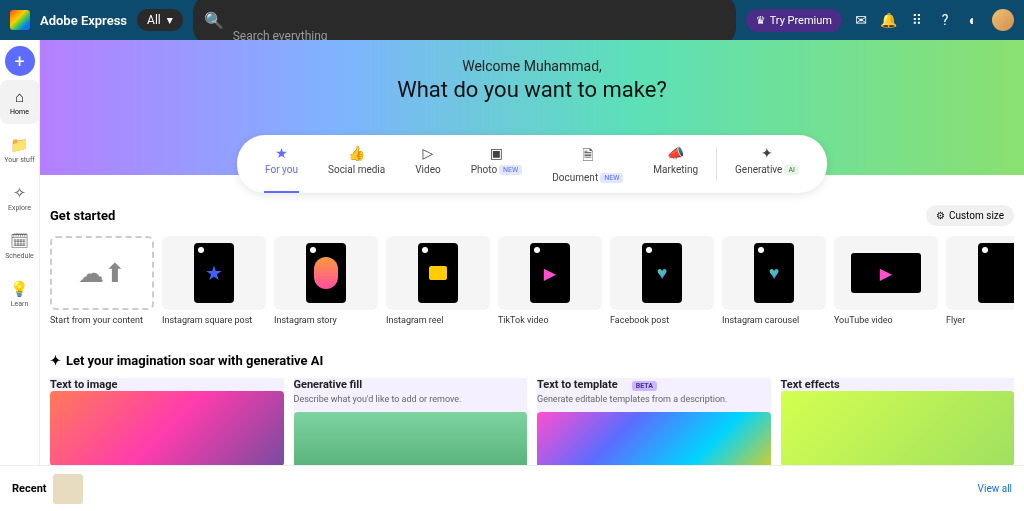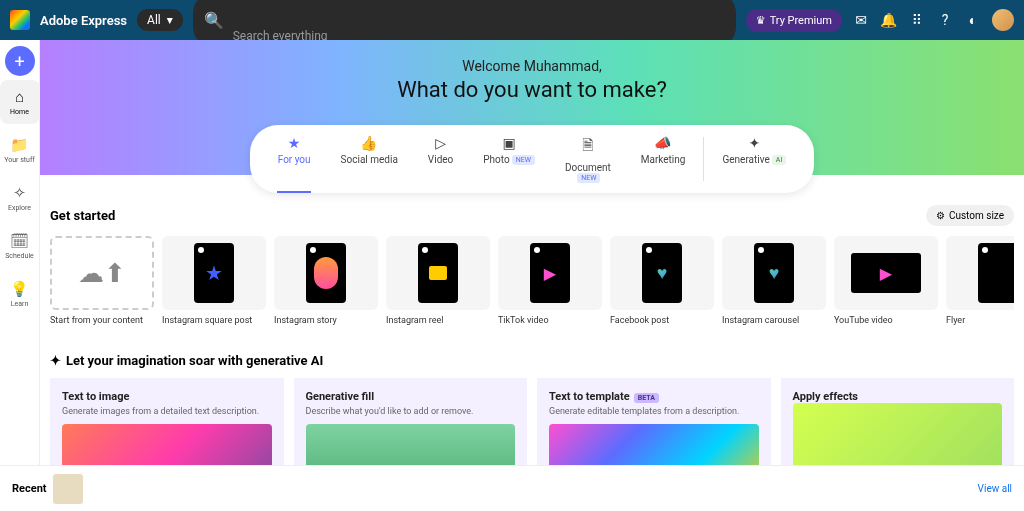--- a/index.html
+++ b/index.html
@@ -41,25 +41,25 @@
 .template-row::-webkit-scrollbar { display: none; }
 .template-card { flex: 0 0 auto; width: 104px; cursor: pointer; }
 .template-thumb { width: 104px; height: 74px; border-radius: 6px; background: #f5f5f5; margin-bottom: 5px; display: flex; align-items: center; justify-content: center; position: relative; overflow: hidden; }
 .template-thumb.dashed { border: 2px dashed #ccc; background: #fff; }
 .template-label { font-size: 9px; color: #333; }
 .phone { width: 40px; height: 60px; background: #000; border-radius: 4px; position: relative; display: flex; align-items: center; justify-content: center; }
 .phone::before { content: ''; position: absolute; top: 4px; left: 4px; width: 6px; height: 6px; border-radius: 50%; background: #fff; }
 .yt { width: 70px; height: 40px; background: #000; border-radius: 3px; display: flex; align-items: center; justify-content: center; }
 .ai-title { font-size: 13px; font-weight: 700; display: flex; align-items: center; gap: 5px; margin: 18px 0 10px 10px; }
 .ai-grid { display: flex; gap: 10px; padding: 0 10px; }
-.ai-card { flex: 1; background: #f4f0ff; border-radius: 0; padding: 12px; cursor: pointer; }
+.ai-card { flex: 1; background: #f4f0ff; border-radius: 0; cursor: pointer; }
 .ai-card-title { font-size: 11px; font-weight: 700; color: #222; }
 .ai-card-desc { font-size: 9px; color: #666; margin: 3px 0 8px 0; }
 .ai-img { height: 75px; border-radius: 4px; background: #ddd; }
-.beta { background: #cbb8ff; color: #4a2f8f; font-size: 7px; padding: 1px 4px; border-radius: 3px; margin-left: 4px; }
+.beta { background: #cbb8ff; color: #4a2f8f; font-size: 7px; padding: 1px 4px; border-radius: 3px; margin-left: 14px; }
 .recent-bar { height: 46px; border-top: 1px solid #eee; display: flex; align-items: center; padding: 0 12px; justify-content: space-between; background: #fff; }
 .recent-left { display: flex; align-items: center; gap: 6px; }
 .recent-label { font-size: 11px; font-weight: 700; }
 .recent-thumb { width: 30px; height: 30px; background: #e8dcc0; border-radius: 3px; }
 .view-all { font-size: 10px; color: #1473e6; cursor: pointer; }
 .cloud-icon { color:#888; font-size:26px; }
 .star-icon { color: #4060ff; font-size: 20px; }
 .grad-circle { width: 24px; height: 32px; border-radius: 12px; background: linear-gradient(180deg,#ff9a3c,#ff4f9e); }
 .vid-icon { width: 18px; height: 14px; background: #ffcc00; border-radius: 2px; display: inline-block; }
 .heart-icon { font-size: 18px; background: linear-gradient(135deg,#5ee08b,#3c8bff); -webkit-background-clip: text; color: transparent; }
@@ -143,21 +143,21 @@
           </div>
           <div class="cat">
             <span class="cat-icon">▣</span>
             <span style="display: flex; align-items: center;">
               <span>Photo</span>
               <span class="badge">NEW</span>
             </span>
           </div>
           <div class="cat">
             <span class="cat-icon">🗎</span>
-            <span style="display: flex; align-items: center; flex-direction: column;">
+            <span style="display: flex; align-items: center;">
               <span>Document</span>
               <span class="badge">NEW</span>
             </span>
           </div>
           <div class="cat">
             <span class="cat-icon">📣</span>
             <span style="display: flex; align-items: center;">
               <span>Marketing</span>
             </span>
           </div>
@@ -252,35 +252,34 @@
         </div>
     </div>
 
     <div class="ai-title">
       <span>✦</span>
       <span>Let your imagination soar with generative AI</span>
     </div>
     <div class="ai-grid" id="ai-grid">
         <div class="ai-card">
           <div class="ai-card-title"><span>Text to image</span></div>
-          <div class="ai-card-desc">Generate images from a detailed text description.</div>
           <div class="ai-img" style="background: linear-gradient(135deg, rgb(255, 122, 89), rgb(255, 60, 172), rgb(120, 75, 160));"></div>
         </div>
         <div class="ai-card">
           <div class="ai-card-title"><span>Generative fill</span></div>
           <div class="ai-card-desc">Describe what you'd like to add or remove.</div>
           <div class="ai-img" style="background: linear-gradient(rgb(126, 211, 160), rgb(76, 168, 110));"></div>
         </div>
         <div class="ai-card">
           <div class="ai-card-title"><span>Text to template</span><span class="beta">BETA</span></div>
           <div class="ai-card-desc">Generate editable templates from a description.</div>
           <div class="ai-img" style="background: linear-gradient(135deg, rgb(255, 79, 209), rgb(92, 108, 255), rgb(0, 212, 255), rgb(255, 204, 0));"></div>
         </div>
         <div class="ai-card">
-          <div class="ai-card-title"><span>Apply effects</span></div>
+          <div class="ai-card-title"><span>Text effects</span></div>
           <div class="ai-img" style="background: linear-gradient(135deg, rgb(212, 255, 79), rgb(160, 224, 96));"></div>
         </div>
       </div>
   </div>
 </div>
 
 <div class="recent-bar">
   <div class="recent-left">
     <div class="recent-label">Recent</div>
     <div class="recent-thumb"></div>

